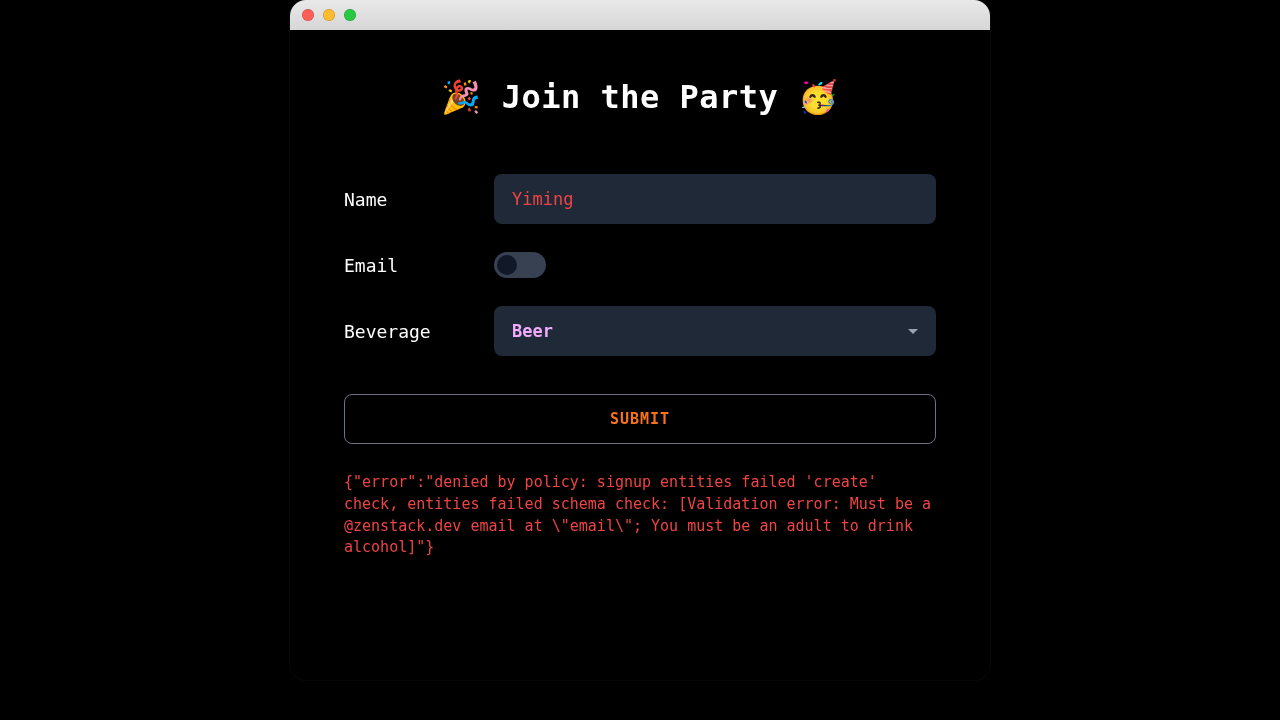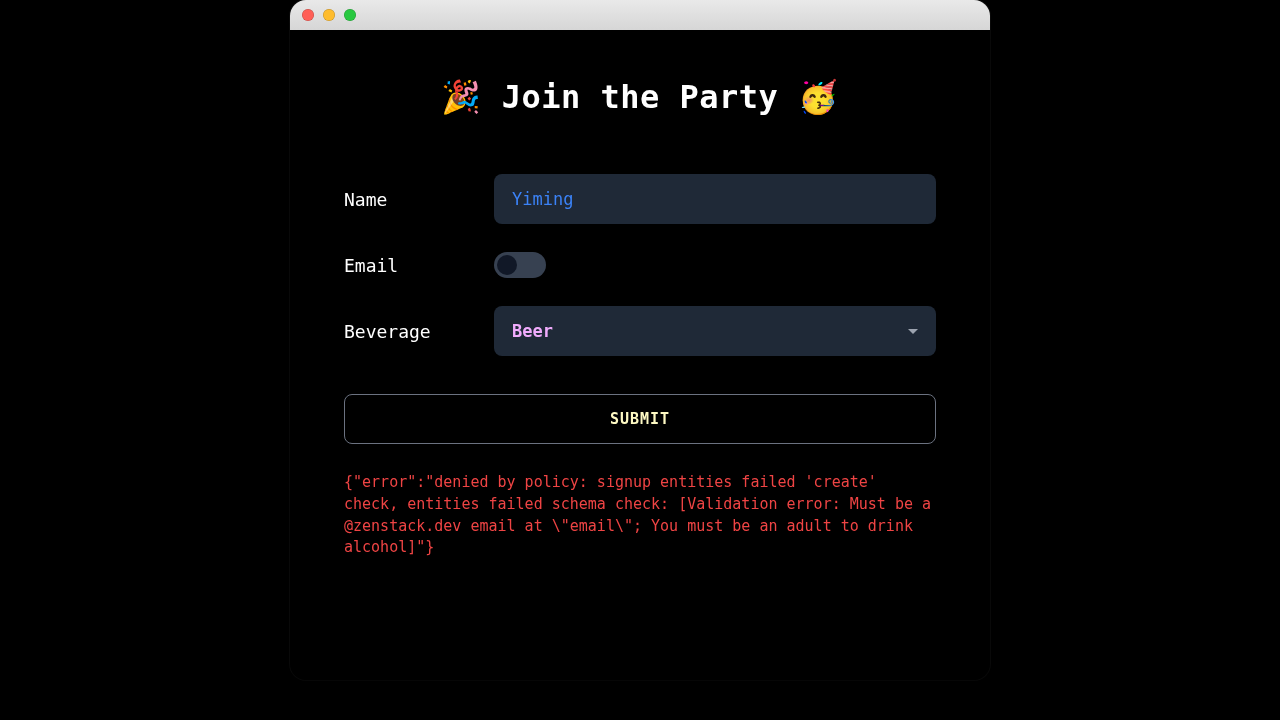--- a/index.html
+++ b/index.html
@@ -69,21 +69,21 @@
     width: 150px;
     font-size: 18px;
     font-weight: 500;
   }
   .field-input {
     flex: 1 1 auto;
     height: 50px;
     background: #1f2937;
     border: none;
     border-radius: 8px;
-    color: #3b82f6;
+    color: #ef4444;
     font-family: inherit;
     font-size: 17px;
     padding: 0 18px;
     outline: none;
   }
   .toggle {
     width: 52px;
     height: 26px;
     background: #374151;
     border-radius: 26px;
@@ -121,21 +121,21 @@
     border-left: 5px solid transparent;
     border-right: 5px solid transparent;
     border-top: 5px solid #9ca3af;
   }
   .submit {
     margin-top: 10px;
     height: 50px;
     border: 1px solid #6b7280;
     border-radius: 8px;
     background: #000;
-    color: #fef9c3;
+    color: #f97316;
     font-family: inherit;
     font-size: 15px;
     font-weight: 600;
     letter-spacing: 1px;
     cursor: pointer;
   }
   .error {
     margin-top: 28px;
     color: #ef4444;
     font-size: 15px;

